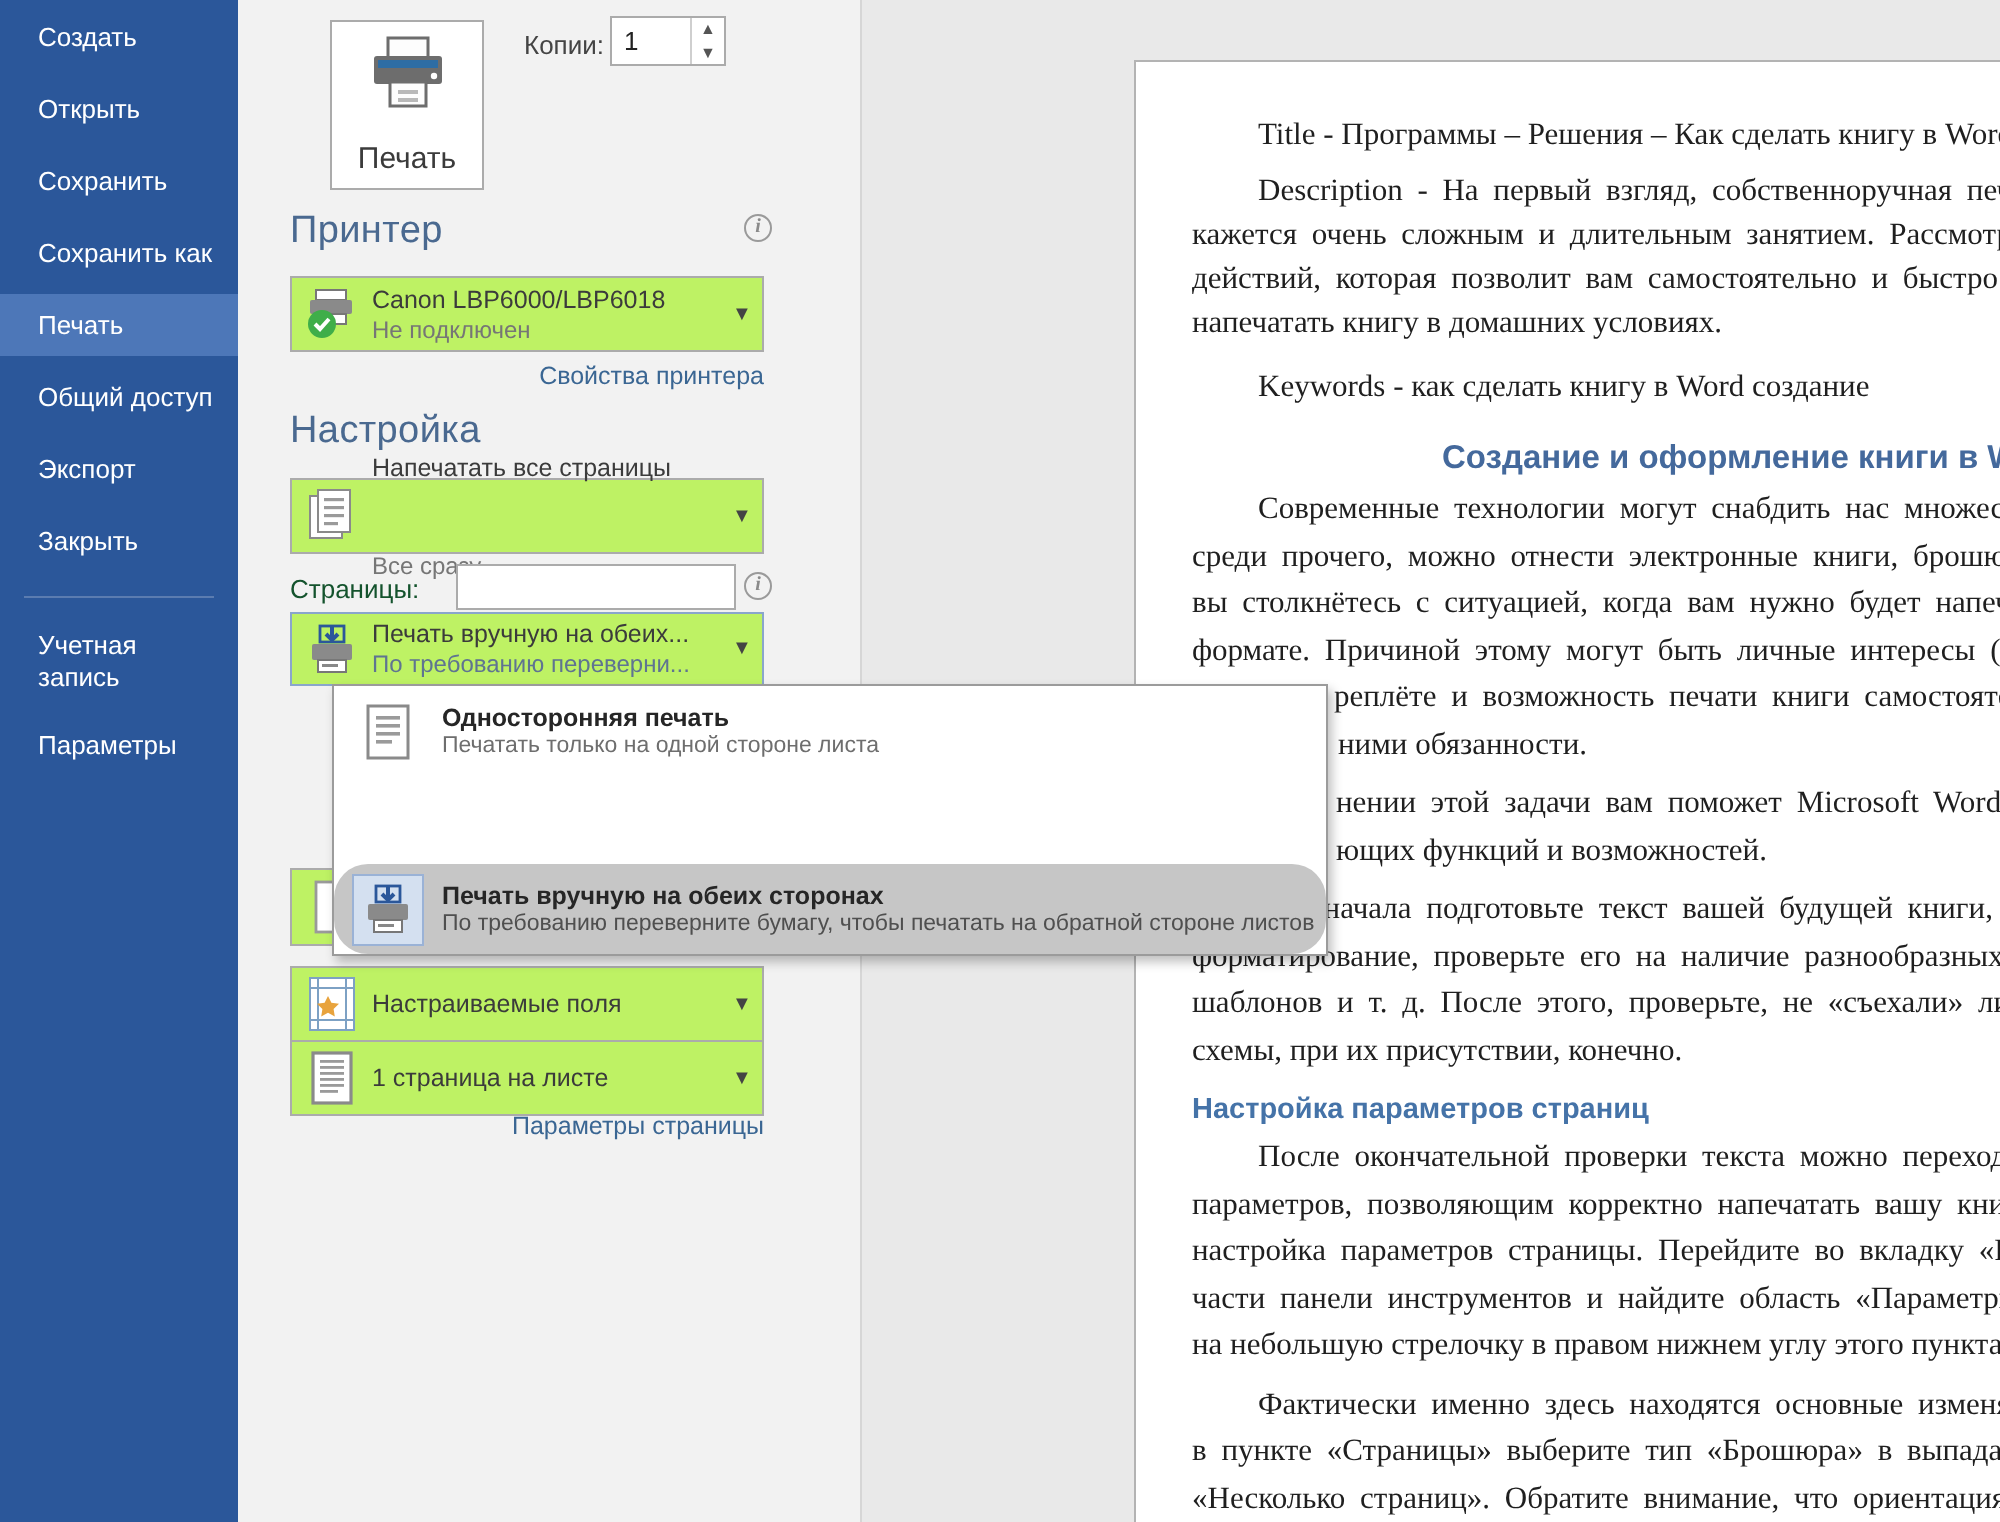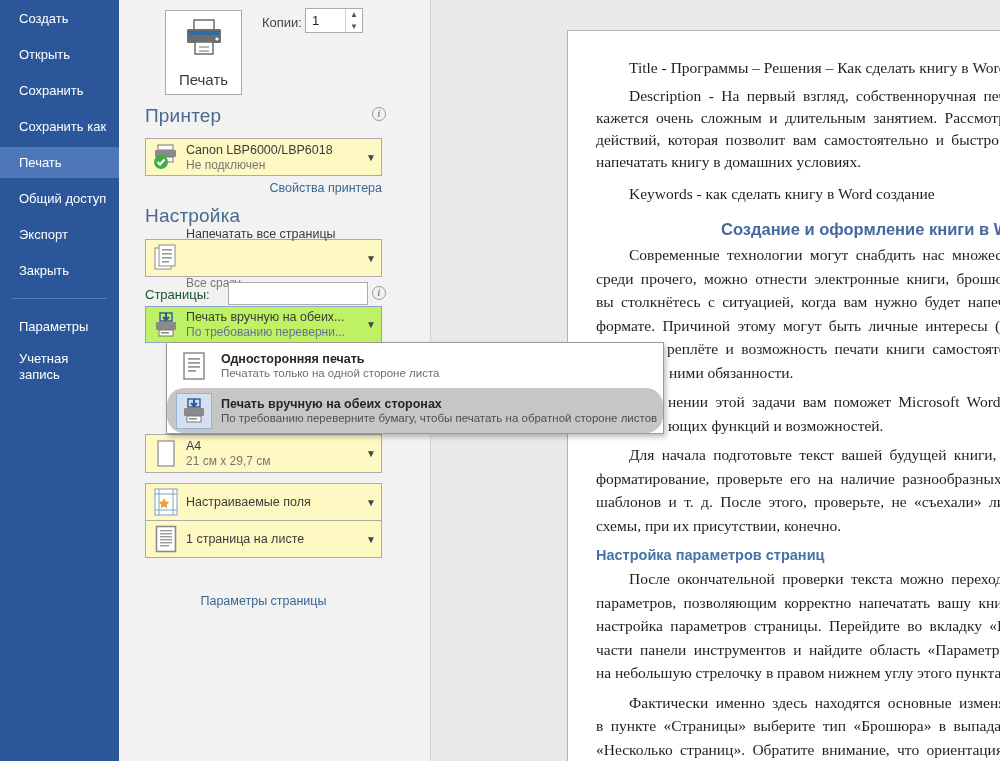--- a/index.html
+++ b/index.html
@@ -26,40 +26,40 @@
   .copies-label { position:absolute; left:131px; top:15px; font-size:13px; color:#444;margin-left:12px; }
   .spinner { position:absolute; left:186px; top:8px; width:58px; height:25px; background:#fff; border:1px solid #ababab; display:flex; }
   .spinner input { flex:1; width:30px; border:0; outline:none; font-size:13px; padding-left:6px; color:#222; font-family:"Liberation Sans",sans-serif; }
   .spin-arrows { width:17px; display:flex; flex-direction:column; }
   .spin-arrows div { flex:1; display:flex; align-items:center; justify-content:center; font-size:8px; color:#555; cursor:pointer; }
 
   .section-h { position:absolute; font-size:19px; font-weight:400; color:#4a6990; letter-spacing:.2px; }
   .info-i { position:absolute; width:14px; height:14px; border:1px solid #9a9a9a; border-radius:50%; color:#8a8a8a;
             font:italic bold 10px/12px "Liberation Serif",serif; text-align:center; }
 
-  .combo { position:absolute; left:26px; width:237px; background:#fef9c3; border:1px solid #ababab; display:flex; align-items:center; cursor:pointer; }
+  .combo { position:absolute; left:26px; width:237px; background:#bef264; border:1px solid #ababab; display:flex; align-items:center; cursor:pointer; }
   .combo .ico { width:40px; display:flex; align-items:center; justify-content:center; flex:0 0 40px; }
   .combo .txt { flex:1; min-width:0; }
   .combo .t1 { font-size:12.5px; color:#3b3b3b; white-space:nowrap; overflow:hidden; }
   .combo .t2 { font-size:12px; color:#767676; white-space:nowrap; overflow:hidden; margin-top:1px; }
   .combo .arr { width:20px; color:#444; font-size:10px; text-align:center; flex:0 0 20px; }
   .combo.sel { background:#bef264; border-color:#8aa6cc; }
   .combo.sel .t2 { color:#5f7491; }
 
   .pages-label { position:absolute; left:26px; top:287px; font-size:13px; color:#14532d; }
   .pages-input { position:absolute; left:109px; top:282px; width:140px; height:23px; border:1px solid #ababab; background:#fff;
                  font-size:13px; padding:0 5px; outline:none; }
 
   .link { position:absolute; left:26px; width:237px; text-align:right; font-size:12.5px; color:#3a6693; cursor:pointer; }
 
   
   .menu { position:absolute; left:166px; top:342px; width:498px; background:#fff; border:1px solid #9b9b9b;
           box-shadow:2px 3px 5px rgba(0,0,0,.25); z-index:10; }
   .menu-item { height:45px; display:flex; align-items:center; cursor:pointer;border-radius:17px; }
-  .menu-item.hl { background:#c6c6c6; }
+  .menu-item.hl { background:#c6c6c6;margin-top:44px; }
   .menu-item .mico { width:54px; flex:0 0 54px; display:flex; align-items:center; justify-content:center; }
   .menu-item .ibox { width:36px; height:36px; display:flex; align-items:center; justify-content:center; }
   .menu-item.hl .ibox { background:#d4e0f0; border:1px solid #9ab2d6; }
   .menu-item .mt1 { font-size:12.5px; font-weight:bold; color:#262626; white-space:nowrap; }
   .menu-item .mt2 { font-size:11.5px; color:#6e6e6e; white-space:nowrap; margin-top:1px; }
   .menu-item.hl .mt2 { color:#4f4f4f; }
 
   
   .page { position:absolute; left:136px; top:30px; width:660px; height:1200px; background:#fff;
           border:1px solid #b3b3b3; padding:26px 10px 0 28px; }
@@ -96,25 +96,25 @@
     <div class="nav-item">
       <span>Общий доступ</span>
     </div>
     <div class="nav-item">
       <span>Экспорт</span>
     </div>
     <div class="nav-item">
       <span>Закрыть</span>
     </div>
     <div class="nav-divider"></div>
-    <div class="nav-item">
-      <span>Параметры</span>
-    </div>
     <div class="nav-item two-line">
       <span>Учетная запись</span>
+    </div>
+    <div class="nav-item">
+      <span>Параметры</span>
     </div>
   </nav>
 
 <div class="panel">
 
   <div class="print-btn">
     <span>
       <svg width="44" height="40" viewBox="0 0 44 40">
         <rect x="12" y="2" width="20" height="10" fill="#fdfdfd" stroke="#6d6d6d" stroke-width="1.5"></rect>
         <rect x="5" y="11" width="34" height="14" rx="1.5" fill="#6d6d6d"></rect>
@@ -243,21 +243,21 @@
             <rect x="5" y="20" width="9" height="1.4"></rect>
         </g>
       </svg>
     </span>
     <span class="txt">
         <span class="t1" style="display:block;">1 страница на листе</span>
       </span>
     <span class="arr">▼</span>
   </div>
 
-  <div class="link" style="top:594px;text-align:center;">Параметры страницы</div>
+  <div class="link" style="top:556px;">Параметры страницы</div>
 </div>
 
 <div class="divider-v"></div>
 
 <div class="preview">
   <div class="page" id="doc-page">
       <div class="ln m ind">Title - Программы – Решения – Как сделать книгу в Word</div>
       <div class="ln m ind j gap6">Description - На первый взгляд, собственноручная печать и</div>
       <div class="ln m j">кажется очень сложным и длительным занятием. Рассмотрим</div>
       <div class="ln m j">действий, которая позволит вам самостоятельно и быстро соз</div>

